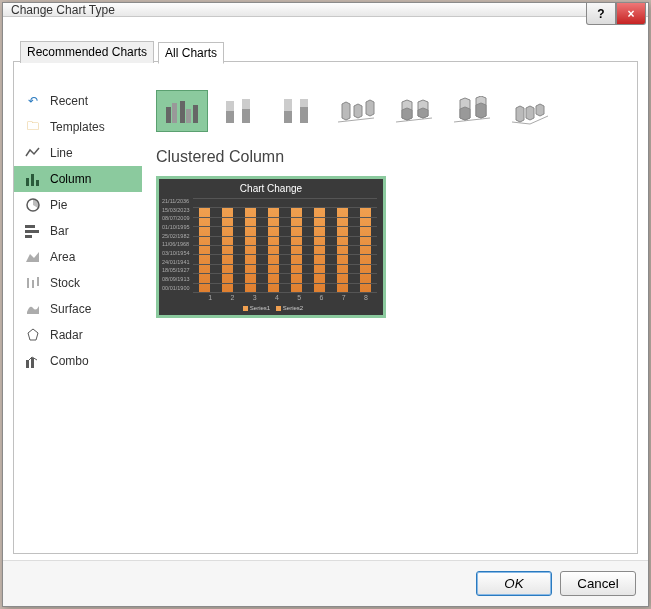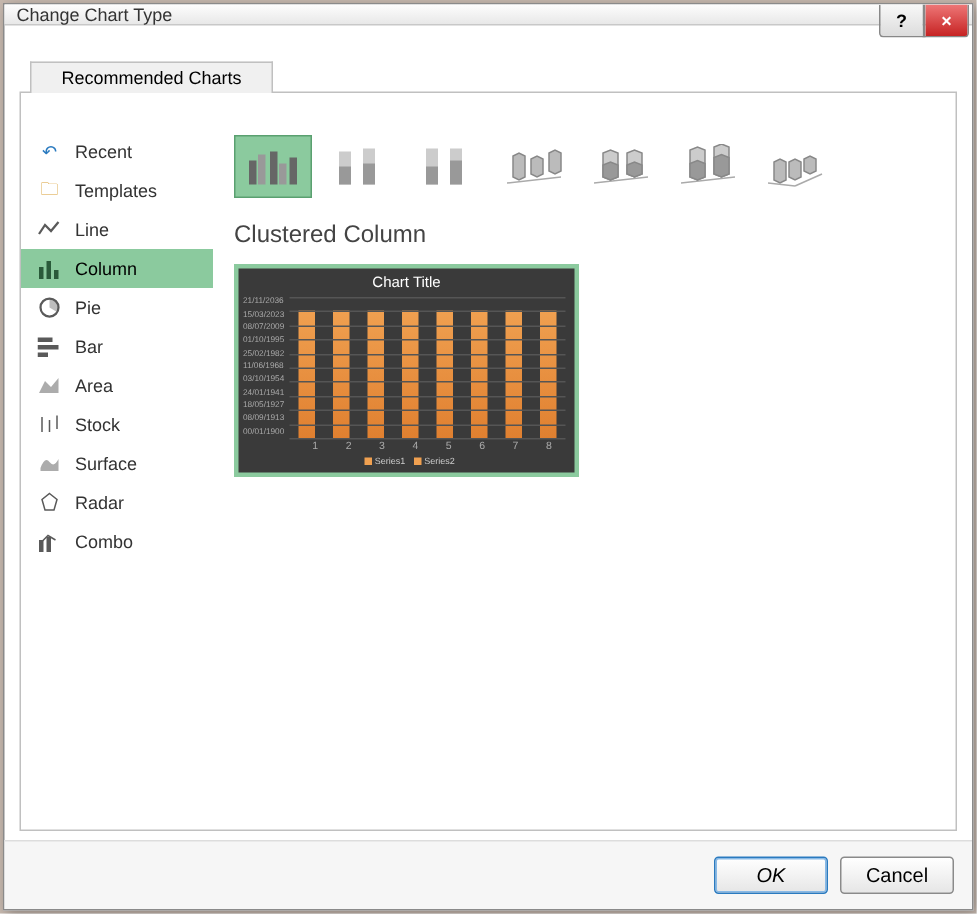--- a/index.html
+++ b/index.html
@@ -58,21 +58,21 @@
     border: 1px solid #c0c0c0;
     background: #fff;
   }
   .tabs {
     position: absolute;
     left: 6px; top: -21px;
     display: flex;
     gap: 4px;
   }
   .tab {
-    padding: 3px 20px;
+    padding: 3px 6px;
     border: 1px solid #c0c0c0;
     background: #f0f0f0;
     border-bottom: none;
     cursor: pointer;
   }
   .tab.active {
     background: #fff;
     border-bottom: 1px solid #fff;
     position: relative;
     top: 1px;
@@ -234,20 +234,21 @@
         </div>
       <div class="win-btn close">
           <span>×</span>
         </div>
     </div>
   </div>
 
   <div class="dialog-body" style="top:58px">
     <div class="tabs">
       <div class="tab"><span>Recommended Charts</span></div>
+      <div class="tab active"><span>All Charts</span></div>
     </div>
 
     <div class="inner-content">
       <div class="sidebar">
         <div class="sidebar-item">
           <span class="sidebar-icon" style="color:#2a7abf">↶</span>
           <span>Recent</span>
         </div>
         <div class="sidebar-item">
           <span class="sidebar-icon" style="color:#d9a23a">🗀</span>
@@ -396,21 +397,21 @@
                 <path d="M6 24 l0 -12 l4 -2 l4 2 l0 12 l-4 2 z" fill="#bbb" stroke="#888"></path>
                 <path d="M16 22 l0 -10 l4 -2 l4 2 l0 10 l-4 2 z" fill="#bbb" stroke="#888"></path>
                 <path d="M26 18 l0 -8 l4 -2 l4 2 l0 8 l-4 2 z" fill="#bbb" stroke="#888"></path>
               </svg>
           </div>
         </div>
 
         <div class="section-title">Clustered Column</div>
 
         <div class="preview">
-          <div class="preview-title">Chart Title</div>
+          <div class="preview-title">Chart Change</div>
           <div class="preview-body">
             <div class="ylabels" id="ylabels">
                 <div>21/11/2036</div>
                 <div>15/03/2023</div>
                 <div>08/07/2009</div>
                 <div>01/10/1995</div>
                 <div>25/02/1982</div>
                 <div>11/06/1968</div>
                 <div>03/10/1954</div>
                 <div>24/01/1941</div>

